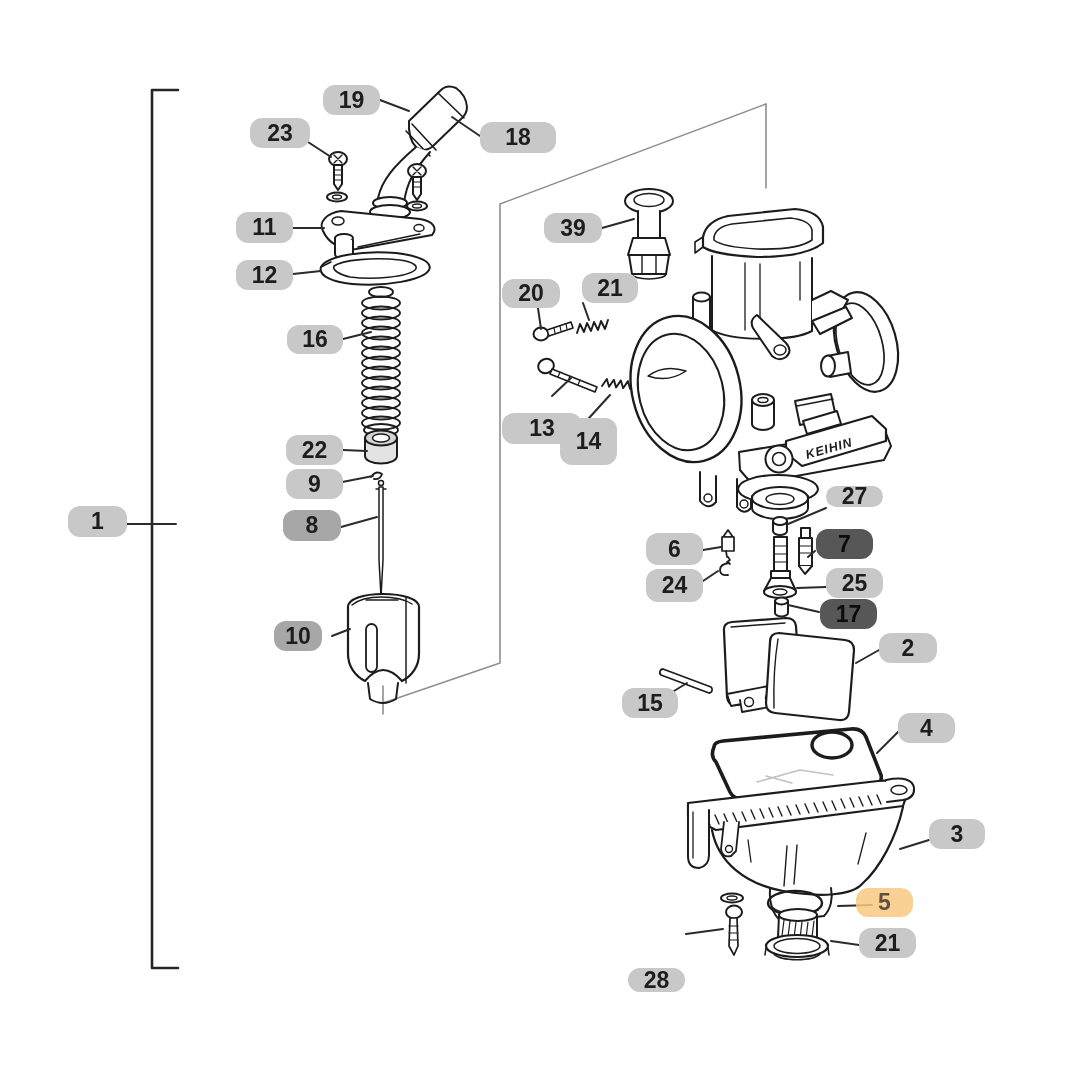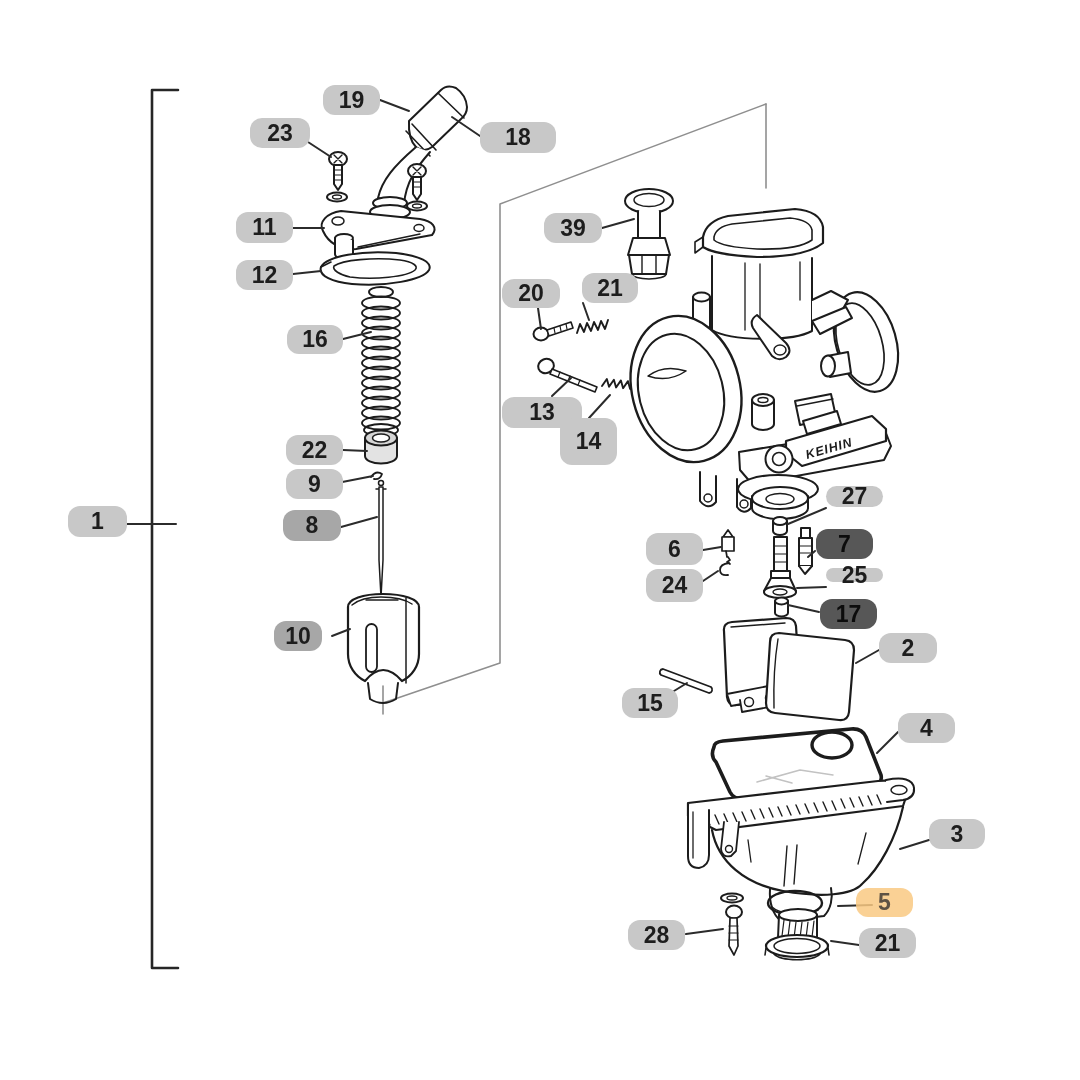--- a/index.html
+++ b/index.html
@@ -333,31 +333,31 @@
 <div class="lbl" style="left:929px;top:819px;width:56px;height:30px">3</div>
 <div class="lbl" style="left:898px;top:713px;width:57px;height:30px">4</div>
 <div class="lbl orange" style="left:856px;top:888px;width:57px;height:29px">5</div>
 <div class="lbl" style="left:646px;top:533px;width:57px;height:32px">6</div>
 <div class="lbl dark" style="left:816px;top:529px;width:57px;height:30px">7</div>
 <div class="lbl medium" style="left:283px;top:510px;width:58px;height:31px">8</div>
 <div class="lbl" style="left:286px;top:469px;width:57px;height:30px">9</div>
 <div class="lbl medium" style="left:274px;top:621px;width:48px;height:30px">10</div>
 <div class="lbl" style="left:236px;top:212px;width:57px;height:31px">11</div>
 <div class="lbl" style="left:236px;top:260px;width:57px;height:30px">12</div>
-<div class="lbl" style="left:502px;top:397px;width:80px;height:31px">13</div>
+<div class="lbl" style="left:502px;top:413px;width:80px;height:31px">13</div>
 <div class="lbl" style="left:560px;top:418px;width:57px;height:47px">14</div>
 <div class="lbl" style="left:287px;top:325px;width:56px;height:29px">16</div>
 <div class="lbl" style="left:622px;top:688px;width:56px;height:30px">15</div>
 <div class="lbl dark" style="left:820px;top:599px;width:57px;height:30px">17</div>
 <div class="lbl" style="left:480px;top:122px;width:76px;height:31px">18</div>
 <div class="lbl" style="left:323px;top:85px;width:57px;height:30px">19</div>
 <div class="lbl" style="left:502px;top:279px;width:58px;height:29px">20</div>
 <div class="lbl" style="left:582px;top:273px;width:56px;height:30px">21</div>
 <div class="lbl" style="left:286px;top:435px;width:57px;height:30px">22</div>
 <div class="lbl" style="left:250px;top:118px;width:60px;height:30px">23</div>
 <div class="lbl" style="left:646px;top:569px;width:57px;height:33px">24</div>
-<div class="lbl" style="left:826px;top:568px;width:57px;height:14px">25</div>
+<div class="lbl" style="left:826px;top:568px;width:57px;height:30px">25</div>
 <div class="lbl" style="left:544px;top:213px;width:58px;height:30px">39</div>
 <div class="lbl" style="left:826px;top:486px;width:57px;height:21px">27</div>
-<div class="lbl" style="left:628px;top:920px;width:57px;height:30px">28</div>
+<div class="lbl" style="left:628px;top:968px;width:57px;height:24px">28</div>
 <div class="lbl" style="left:859px;top:928px;width:57px;height:30px">21</div>
 
 </div>
 
 </body></html>

